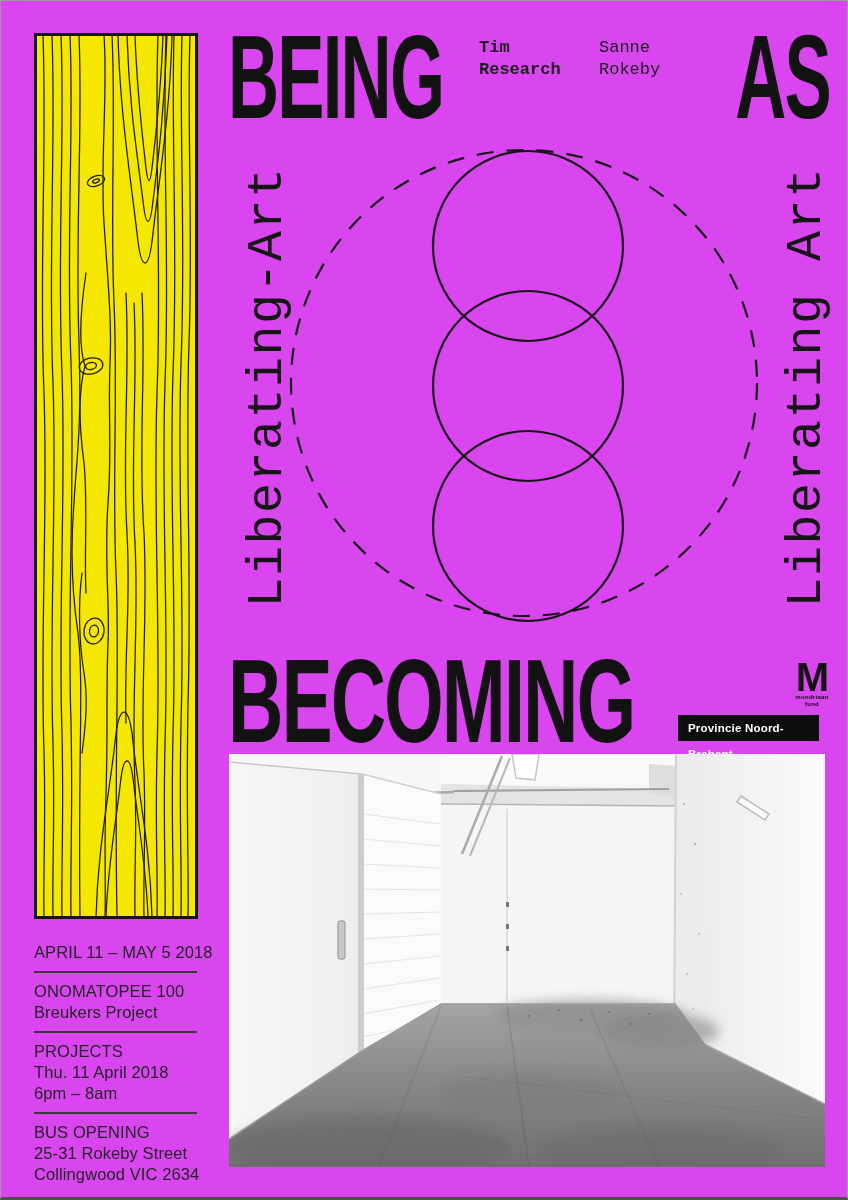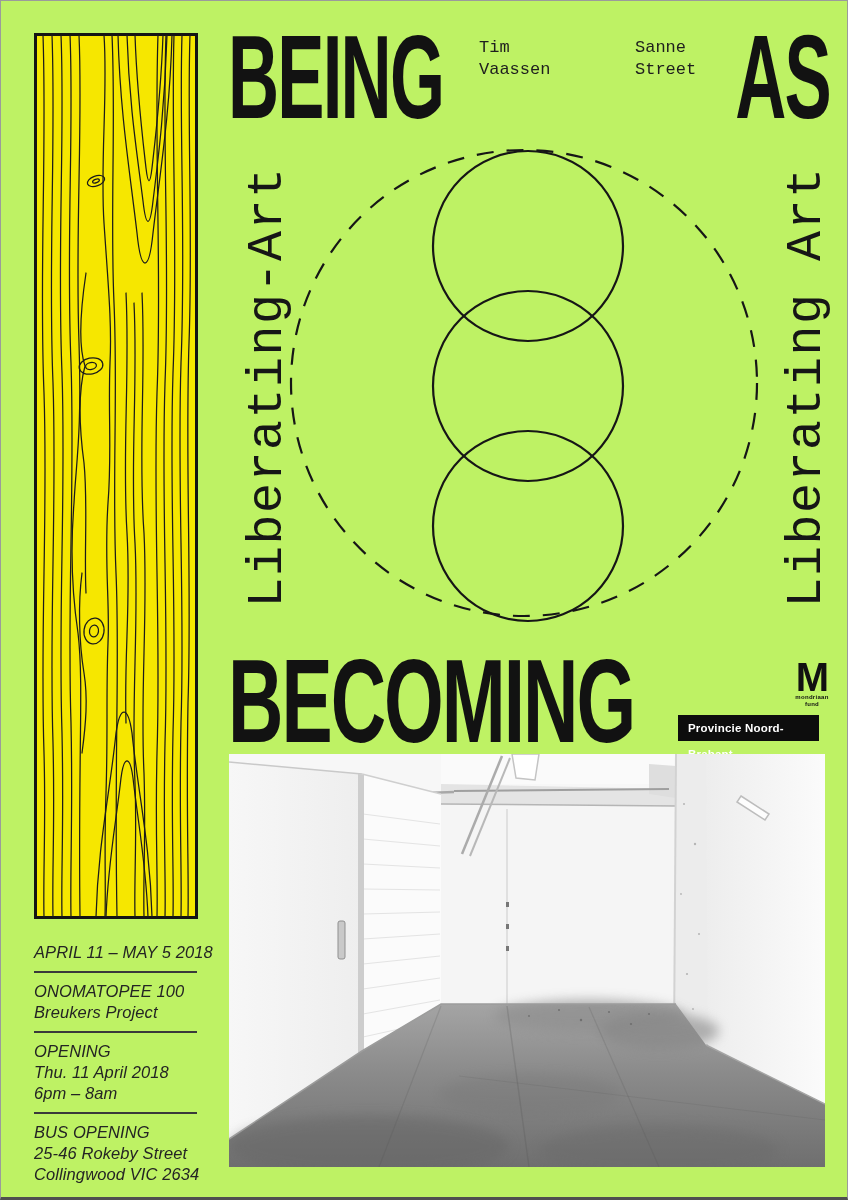--- a/index.html
+++ b/index.html
@@ -1,35 +1,35 @@
 <!DOCTYPE html>
 <html><head>
 <meta charset="utf-8">
 <style>
   html,body{margin:0;padding:0;background:#fff;}
   .poster{
-    position:relative; width:848px; height:1200px; background:#bef264;
+    position:relative; width:848px; height:1200px; background:#d946ef;
     box-sizing:border-box; overflow:hidden;
     border:1px solid #9b9b9b; border-bottom:3px solid #4f4f4f;
     font-family:"Liberation Sans", sans-serif; color:#141414;
   }
   
   .display{
     position:absolute; font-weight:700; font-size:118px; line-height:1;
     letter-spacing:-3px; color:#121212; white-space:nowrap;
     transform-origin:left top;
   }
   .being{left:227px; top:17px; transform:scaleX(0.60);}
   .as{right:17px; top:17px; transform-origin:right top; transform:scaleX(0.60);}
   .becoming{left:227px; top:641px; transform:scaleX(0.65);}
   
   .names{position:absolute; top:36px; font-family:"Liberation Mono", monospace;
     font-size:17px; line-height:22px; color:#1e1e1e; white-space:pre;}
-  .names.n1{left:478px;}
-  .names.n2{left:598px;margin-left:36px;}
+  .names.n1{left:478px;font-weight:bold;}
+  .names.n2{left:598px;}
   
   .vtext{
     position:absolute; width:460px; height:50px; line-height:50px; text-align:center;
     font-family:"Liberation Mono", monospace; font-size:50px; letter-spacing:1.5px;
     color:#161616; transform:rotate(-90deg); transform-origin:center center;
     white-space:nowrap;
   }
   .vleft{left:37px; top:361px;}
   .vright{left:576px; top:361px;}
   
@@ -43,21 +43,21 @@
   
   .badge{
     position:absolute; left:677px; top:714px; width:141px; height:26px;
     background:#0d0d0d; color:#ffffff; font-weight:700; font-size:11.5px;
     line-height:26px; padding-left:10px; box-sizing:border-box; letter-spacing:0.2px;
   }
   
   .photo{position:absolute; left:228px; top:753px;}
   
   .details{position:absolute; left:33px; top:941px; width:180px;
-    font-size:16.5px; line-height:21px; color:#242424; letter-spacing:0.1px;font-style:italic;}
+    font-size:16.5px; line-height:21px; color:#242424; letter-spacing:0.1px;}
   .details hr{border:0; border-top:2px solid #3a3a3a; width:163px; margin:8px 0;}
   .details .ln{white-space:nowrap;}
 </style>
 </head>
 <body>
 
 <div class="poster">
 
   <svg class="wood" width="164" height="886" viewBox="0 0 164 886">
     <rect x="1.5" y="1.5" width="161" height="883" stroke="#141414" stroke-width="3" fill="#F6E700"></rect>
@@ -90,22 +90,22 @@
       <path d="M108,260 C112,340 104,420 110,500 C114,580 106,660 110,740 C112,800 109,845 110,884"></path>
       <path d="M100,270 C104,350 96,430 101,510 C105,590 97,670 101,750 C103,805 100,848 101,884"></path>
       <path d="M92,260 C96,340 88,420 93,500 C97,570 90,620 92,690"></path>
     </g>
   </svg>
 
   <div class="display being">BEING</div>
   <div class="display as">AS</div>
   <div class="display becoming">BECOMING</div>
 
-  <div class="names n1"><span>Tim</span><br><span>Vaassen</span></div>
-  <div class="names n2"><span>Sanne</span><br><span>Street</span></div>
+  <div class="names n1"><span>Tim</span><br><span>Research</span></div>
+  <div class="names n2"><span>Sanne</span><br><span>Rokeby</span></div>
 
   <div class="vtext vleft">Liberating-Art</div>
   <div class="vtext vright">Liberating Art</div>
 
   <svg class="circles" width="478" height="482" viewBox="0 0 478 482">
     <circle cx="238" cy="238" r="233" fill="none" stroke="#161616" stroke-width="2.2" stroke-dasharray="17 13"></circle>
     <circle cx="242" cy="101" r="95" fill="none" stroke="#161616" stroke-width="2.2"></circle>
     <circle cx="242" cy="241" r="95" fill="none" stroke="#161616" stroke-width="2.2"></circle>
     <circle cx="242" cy="381" r="95" fill="none" stroke="#161616" stroke-width="2.2"></circle>
   </svg>
@@ -215,22 +215,22 @@
     <path d="M0,385 L133,297 L212,250 L447,250" fill="none" stroke="#9c9c9c" stroke-width="1.5"></path>
     <line x1="477" y1="291" x2="596" y2="350" stroke="#a5a5a5" stroke-width="1.5"></line>
   </svg>
 
   <div class="details">
     <div class="ln">APRIL 11 – MAY 5 2018</div>
     <hr>
     <div class="ln">ONOMATOPEE 100</div>
     <div class="ln">Breukers Project</div>
     <hr>
-    <div class="ln">OPENING</div>
+    <div class="ln">PROJECTS</div>
     <div class="ln">Thu. 11 April 2018</div>
     <div class="ln">6pm – 8am</div>
     <hr>
     <div class="ln">BUS OPENING</div>
-    <div class="ln">25-46 Rokeby Street</div>
+    <div class="ln">25-31 Rokeby Street</div>
     <div class="ln">Collingwood VIC 2634</div>
   </div>
 
 </div>
 
 </body></html>

